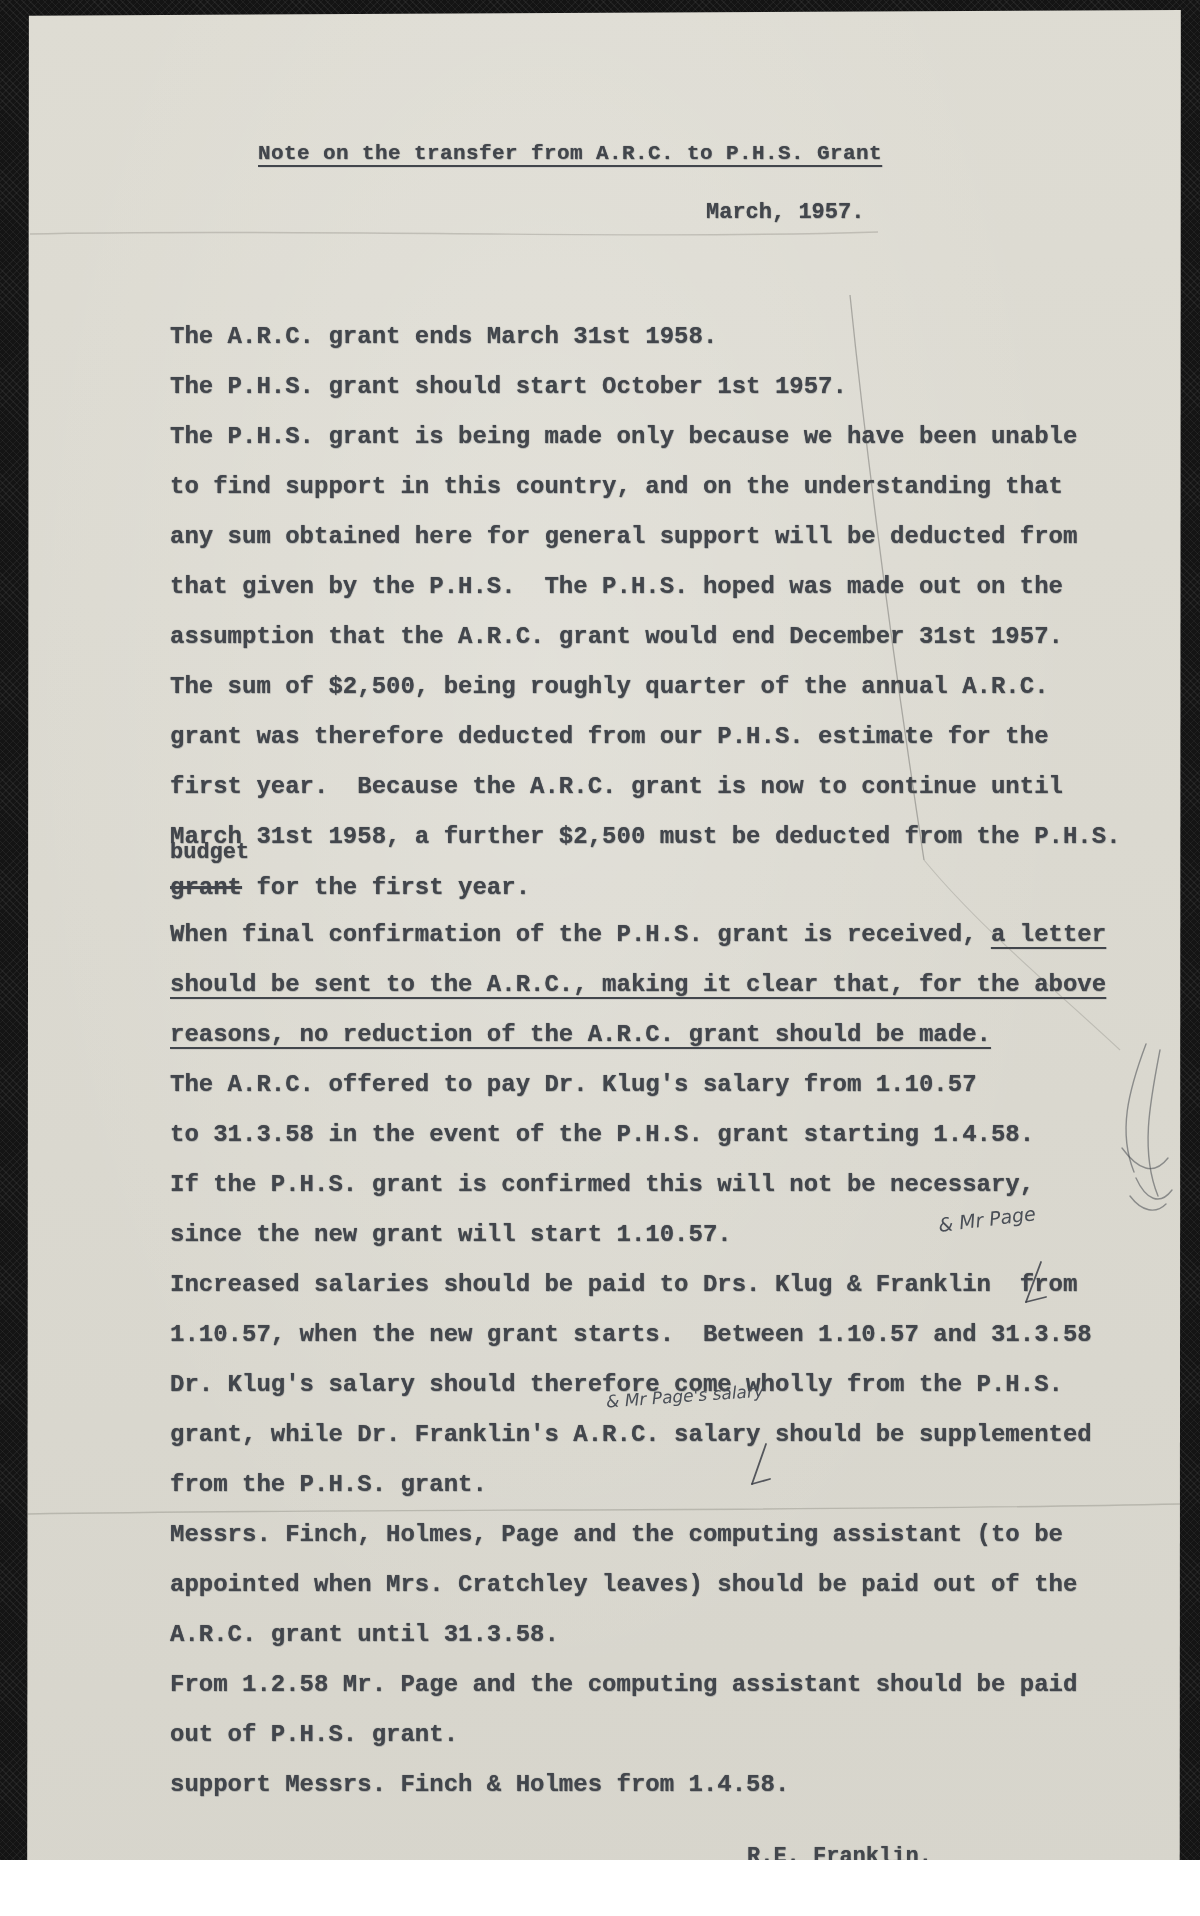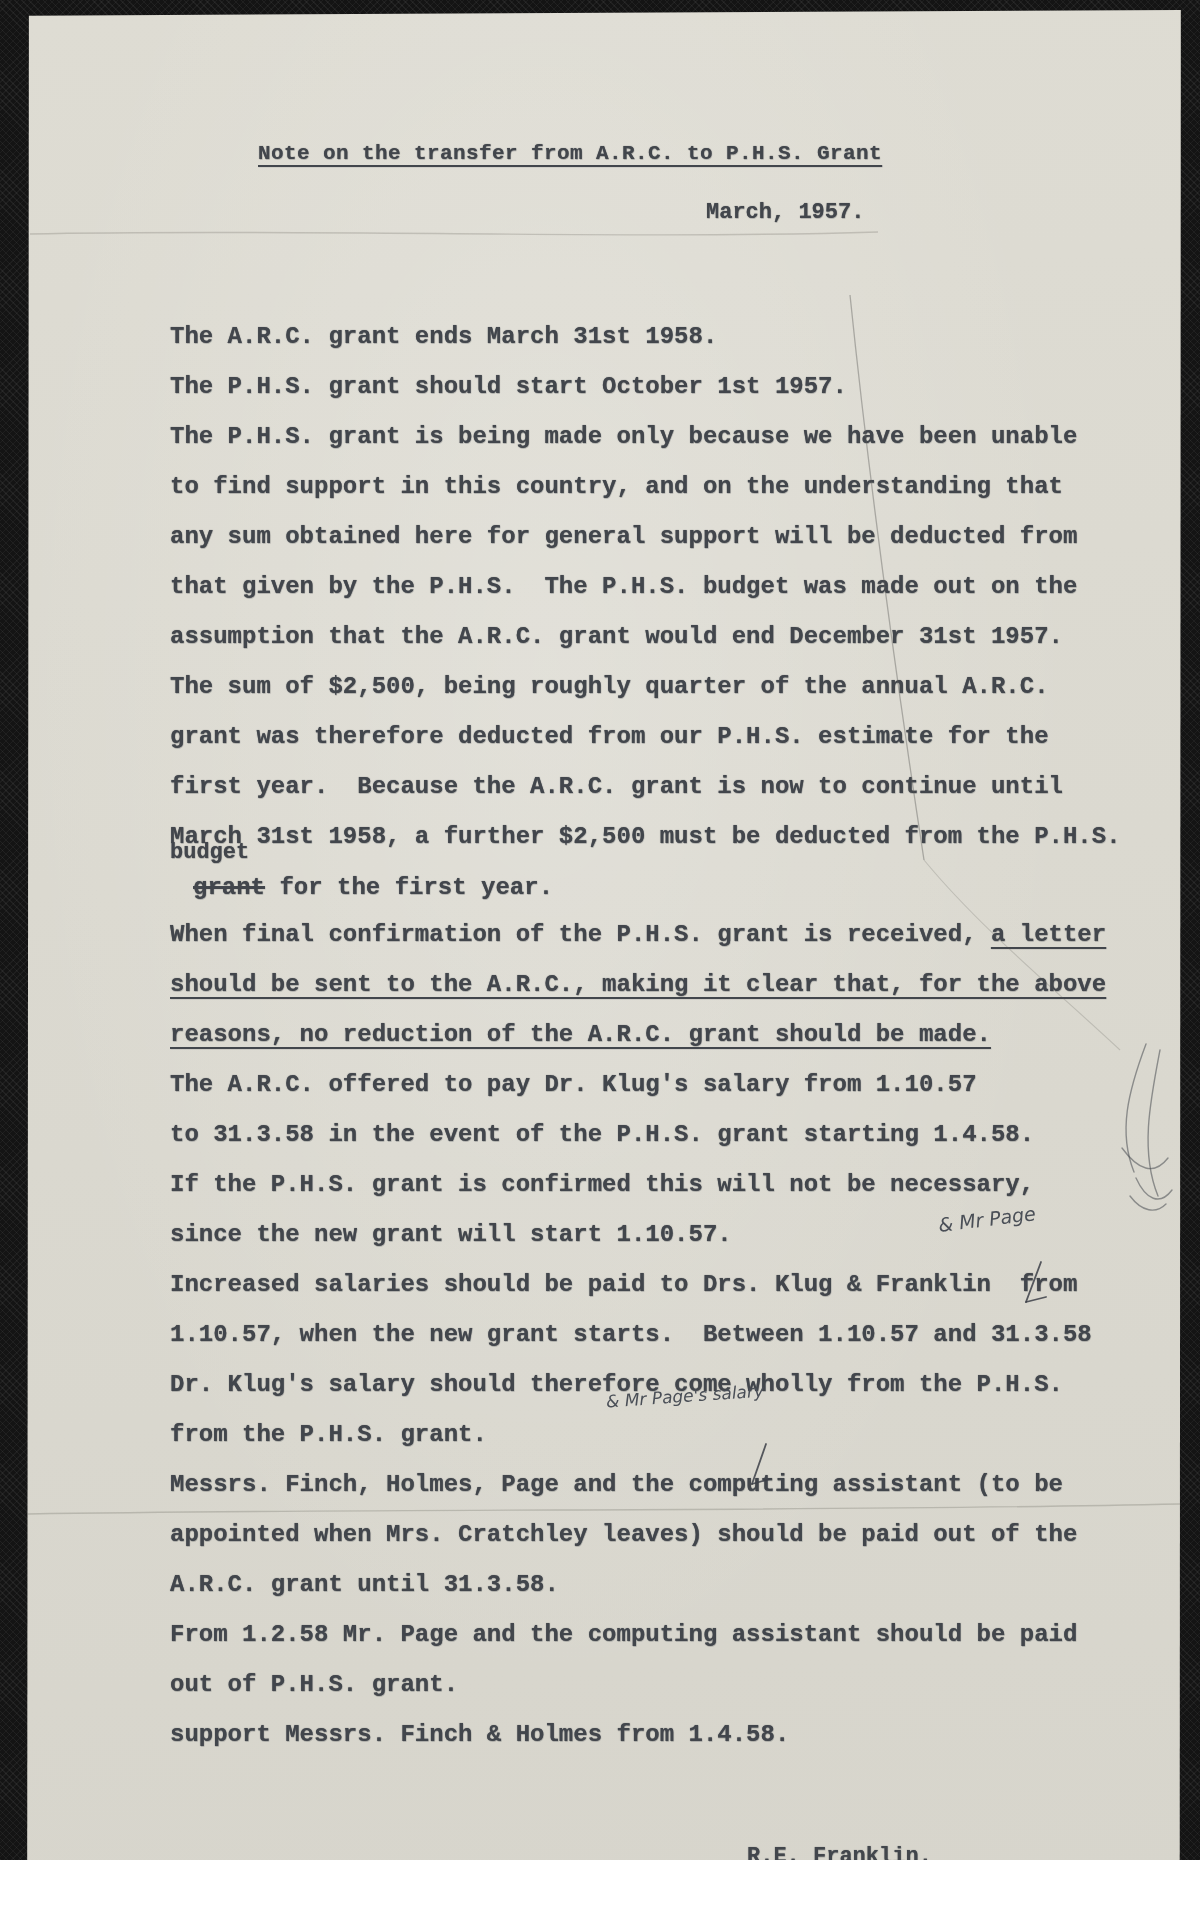--- a/index.html
+++ b/index.html
@@ -37,21 +37,21 @@
   .doc-date{
     position:absolute;left:706px;top:200px;
     font-size:22px;white-space:pre;
   }
   .doc-lines{
     position:absolute;left:170px;top:312px;width:960px;
     font-size:24px;
   }
   .line{ line-height:50px; white-space:pre; }
   .line.half{ line-height:26px; margin-top:-22px; font-size:22px; }
-  .line.tight{ line-height:44px;margin-left:23px; }
+  .line.tight{ line-height:44px; }
   .line span.u{ text-decoration:underline;text-decoration-thickness:2px;text-underline-offset:6px; }
   .line span.strike{ text-decoration:line-through;text-decoration-thickness:3px; }
   .handwriting{
     position:absolute;
     font-family:"DejaVu Sans", sans-serif;
     font-style:italic;
     color:#4a4f57;
     white-space:pre;
   }
   .hw1{ left:938px;top:1208px;font-size:19px;transform:rotate(-7deg); }
@@ -75,38 +75,39 @@
 
   <div class="doc-title ink">Note on the transfer from A.R.C. to P.H.S. Grant</div>
   <div class="doc-date ink">March, 1957.</div>
 
   <div class="doc-lines ink">
       <div class="line"><span>The A.R.C. grant ends March 31st 1958.</span></div>
       <div class="line"><span>The P.H.S. grant should start October 1st 1957.</span></div>
       <div class="line"><span>The P.H.S. grant is being made only because we have been unable</span></div>
       <div class="line"><span>to find support in this country, and on the understanding that</span></div>
       <div class="line"><span>any sum obtained here for general support will be deducted from</span></div>
-      <div class="line"><span>that given by the P.H.S.  The P.H.S. budget was made out on the</span></div>
+      <div class="line"><span>that given by the P.H.S.  The P.H.S. hoped was made out on the</span></div>
       <div class="line"><span>assumption that the A.R.C. grant would end December 31st 1957.</span></div>
       <div class="line"><span>The sum of $2,500, being roughly quarter of the annual A.R.C.</span></div>
       <div class="line"><span>grant was therefore deducted from our P.H.S. estimate for the</span></div>
       <div class="line"><span>first year.  Because the A.R.C. grant is now to continue until</span></div>
       <div class="line"><span>March 31st 1958, a further $2,500 must be deducted from the P.H.S.</span></div>
       <div class="line half"><span>budget</span></div>
       <div class="line tight"><span class="strike">grant</span><span> for the first year.</span></div>
       <div class="line"><span>When final confirmation of the P.H.S. grant is received, </span><span class="u">a letter</span></div>
       <div class="line"><span class="u">should be sent to the A.R.C., making it clear that, for the above</span></div>
       <div class="line"><span class="u">reasons, no reduction of the A.R.C. grant should be made.</span></div>
       <div class="line"><span>The A.R.C. offered to pay Dr. Klug's salary from 1.10.57</span></div>
       <div class="line"><span>to 31.3.58 in the event of the P.H.S. grant starting 1.4.58.</span></div>
       <div class="line"><span>If the P.H.S. grant is confirmed this will not be necessary,</span></div>
       <div class="line"><span>since the new grant will start 1.10.57.</span></div>
       <div class="line"><span>Increased salaries should be paid to Drs. Klug &amp; Franklin  from</span></div>
       <div class="line"><span>1.10.57, when the new grant starts.  Between 1.10.57 and 31.3.58</span></div>
       <div class="line"><span>Dr. Klug's salary should therefore come wholly from the P.H.S.</span></div>
+      <div class="line"><span>grant, while Dr. Franklin's A.R.C. salary should be supplemented</span></div>
       <div class="line"><span>from the P.H.S. grant.</span></div>
       <div class="line"><span>Messrs. Finch, Holmes, Page and the computing assistant (to be</span></div>
       <div class="line"><span>appointed when Mrs. Cratchley leaves) should be paid out of the</span></div>
       <div class="line"><span>A.R.C. grant until 31.3.58.</span></div>
       <div class="line"><span>From 1.2.58 Mr. Page and the computing assistant should be paid</span></div>
       <div class="line"><span>out of P.H.S. grant.</span></div>
       <div class="line"><span>support Messrs. Finch &amp; Holmes from 1.4.58.</span></div>
     </div>
 
   <div class="handwriting hw1">&amp; Mr Page</div>

